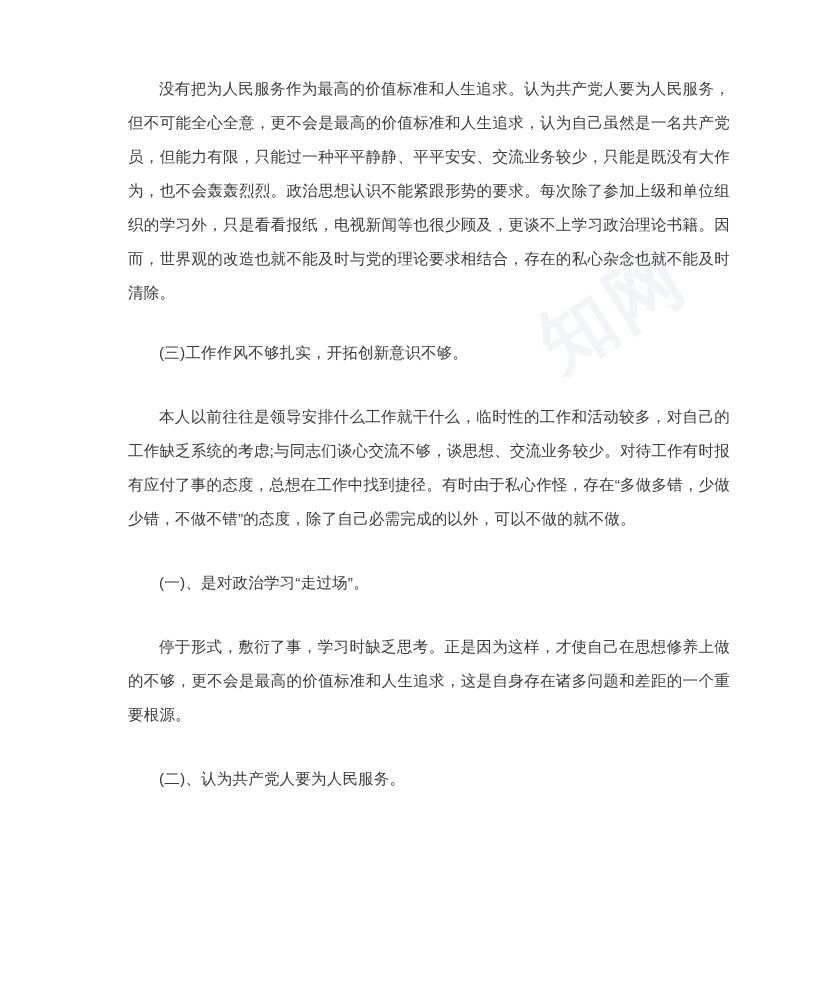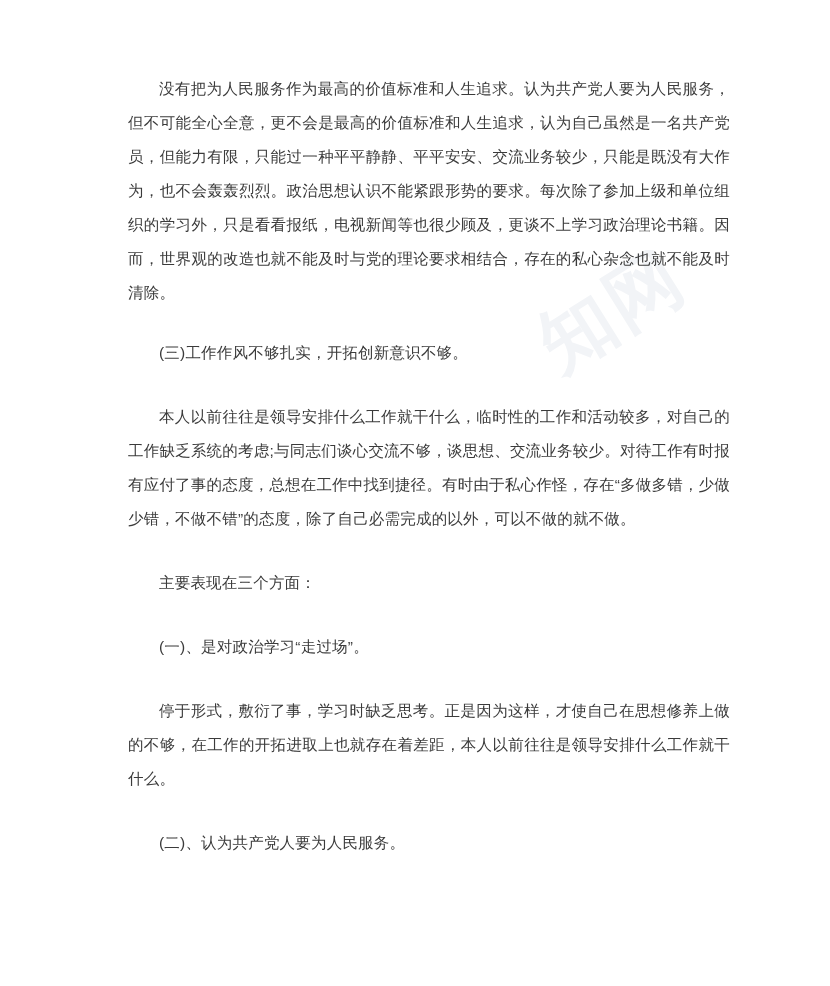--- a/index.html
+++ b/index.html
@@ -72,19 +72,18 @@
 <div class="page">
 
   <div class="watermark">
     <div class="watermark-text">知网</div>
   </div>
 
   <div class="content">
     <p class="para indent">没有把为人民服务作为最高的价值标准和人生追求。认为共产党人要为人民服务，但不可能全心全意，更不会是最高的价值标准和人生追求，认为自己虽然是一名共产党员，但能力有限，只能过一种平平静静、平平安安、交流业务较少，只能是既没有大作为，也不会轰轰烈烈。政治思想认识不能紧跟形势的要求。每次除了参加上级和单位组织的学习外，只是看看报纸，电视新闻等也很少顾及，更谈不上学习政治理论书籍。因而，世界观的改造也就不能及时与党的理论要求相结合，存在的私心杂念也就不能及时清除。</p>
     <p class="para indent gap-lg">(三)工作作风不够扎实，开拓创新意识不够。</p>
     <p class="para indent gap-lg">本人以前往往是领导安排什么工作就干什么，临时性的工作和活动较多，对自己的工作缺乏系统的考虑;与同志们谈心交流不够，谈思想、交流业务较少。对待工作有时报有应付了事的态度，总想在工作中找到捷径。有时由于私心作怪，存在“多做多错，少做少错，不做不错”的态度，除了自己必需完成的以外，可以不做的就不做。</p>
-    <p class="para indent gap-lg">主要表现在三个方面：</p>
     <p class="para indent gap-lg">(一)、是对政治学习“走过场”。</p>
-    <p class="para indent gap-lg">停于形式，敷衍了事，学习时缺乏思考。正是因为这样，才使自己在思想修养上做的不够，在工作的开拓进取上也就存在着差距，本人以前往往是领导安排什么工作就干什么。</p>
+    <p class="para indent gap-lg">停于形式，敷衍了事，学习时缺乏思考。正是因为这样，才使自己在思想修养上做的不够，更不会是最高的价值标准和人生追求，这是自身存在诸多问题和差距的一个重要根源。</p>
     <p class="para indent">(二)、认为共产党人要为人民服务。</p>
   </div>
 
 </div>
 
 </body></html>

